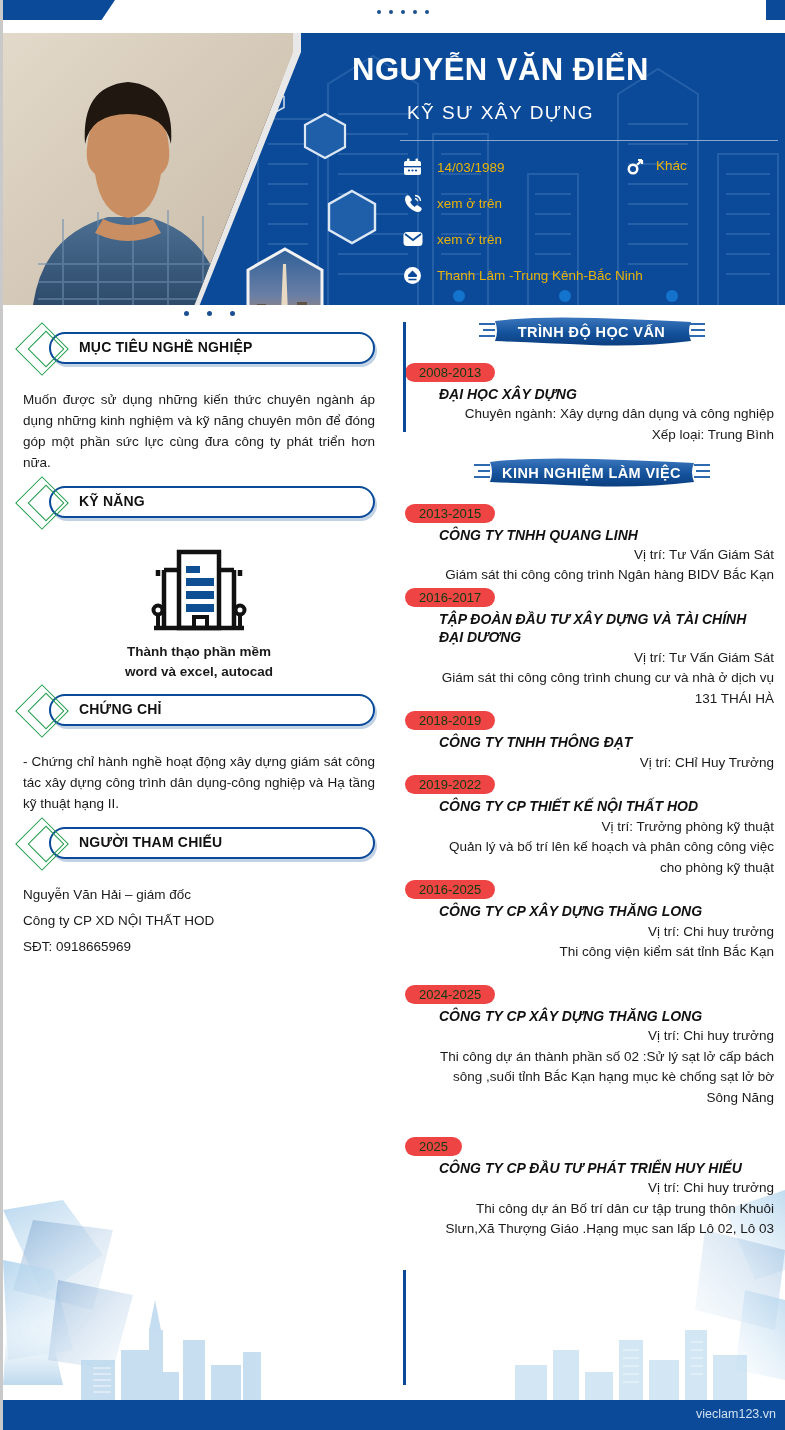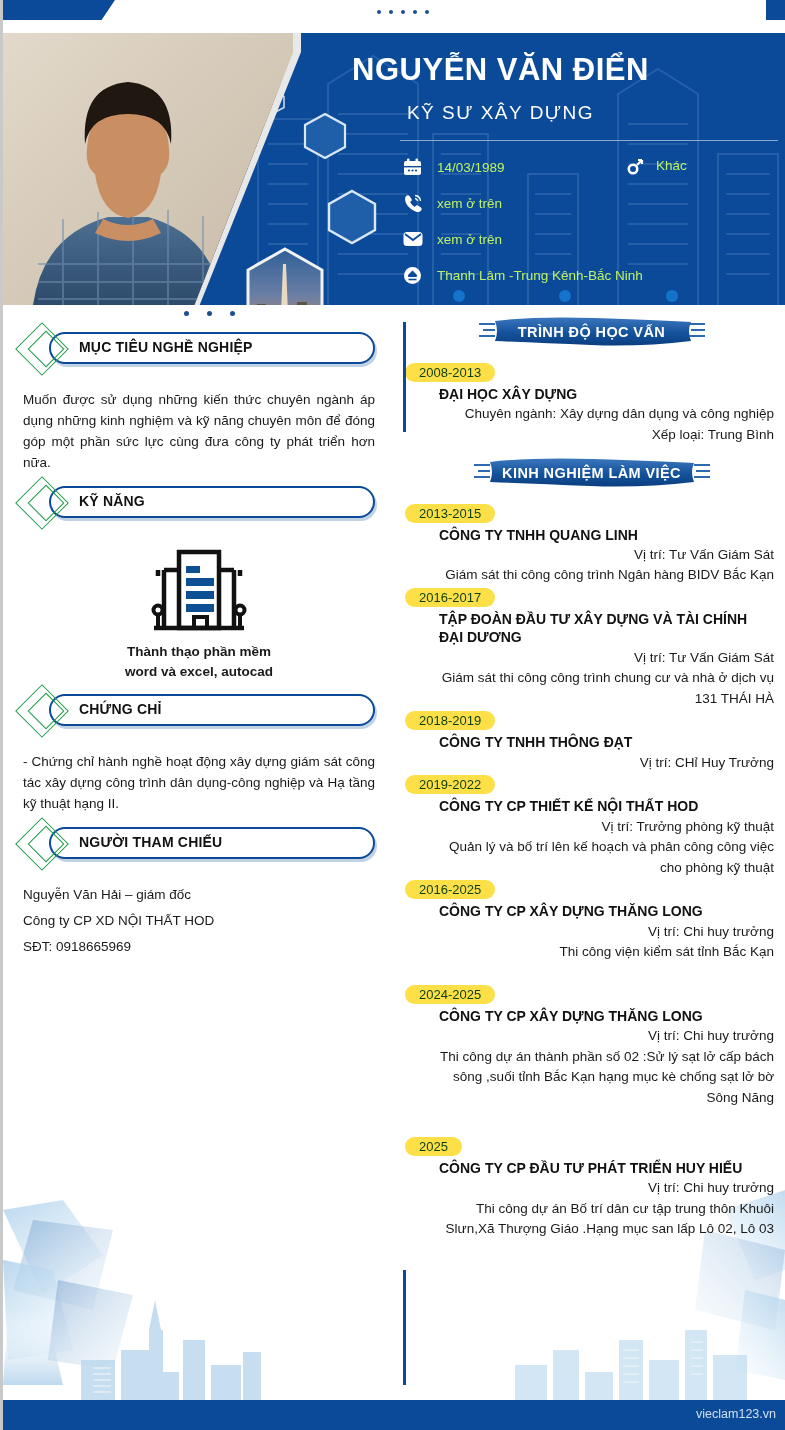--- a/index.html
+++ b/index.html
@@ -32,21 +32,21 @@
   .photo-frame { position:absolute; top:0; left:0; width:298px; height:281px;
            background:#e8e8e8; clip-path: polygon(0 0, 100% 0, 100% 10%, 66% 100%, 0 100%); z-index:1;}
   .photo-face { position:absolute; inset:0; }
   .hx { position:absolute; }
   .hx svg { display:block; }
   .name { position:absolute; left:210px; top:28px; width:575px; text-align:center;
           color:#fff; font-size:31px; font-weight:bold; letter-spacing:.5px; }
   .job { position:absolute; left:210px; top:78px; width:575px; text-align:center;
          color:#fff; font-size:19px; letter-spacing:1.5px; }
   .hline { position:absolute; left:397px; top:116px; width:378px; height:1px; background:#89a9d0; }
-  .contacts { position:absolute; left:400px; top:125px; width:380px; color:#bef264; }
+  .contacts { position:absolute; left:400px; top:125px; width:380px; color:#eab308; }
   .crow { display:flex; align-items:center; height:36px; font-size:13.5px; }
   .cicon { width:34px; display:flex; align-items:center; }
   .cval { flex:1; }
   .crow.split .cval { flex:0 0 175px; }
   .gender { display:flex; align-items:flex-start; }
   .gender .cicon { width:44px; justify-content:center; }
 
   
   .hdots { position:absolute; top:290px; left:0; width:785px; height:14px; z-index:6; }
   .hdots i { position:absolute; width:12px; height:12px; border-radius:50%; background:#1473cc; }
@@ -77,23 +77,23 @@
   .skilltext { font-size:13.5px; line-height:1.5; color:#1a1a1a; text-align:center;font-weight:bold; }
   .reftext { font-size:13.5px; line-height:1.5; color:#1a1a1a; margin:6px 2px; }
 
   
   .banner { position:relative; height:34px; margin:10px 0 14px 0; display:flex;
             justify-content:center; align-items:center; }
   .banner .brush { position:absolute; left:50%; transform:translateX(-50%); top:0; }
   .banner .btext { position:relative; color:#fff; font-size:14.5px; font-weight:bold;
                    letter-spacing:.4px; z-index:2; }
   .entry { padding:0 14px 0 44px; position:relative; margin-bottom:2px; }
-  .badge { display:inline-block; background:#fde047; color:#0d3d12; font-size:13px;
+  .badge { display:inline-block; background:#ef4444; color:#0d3d12; font-size:13px;
            padding:2px 14px; border-radius:11px; margin-left:-34px; margin-bottom:2px; }
-  .org { font-size:14px; font-weight:bold; color:#111; line-height:1.32; margin:1px 0 1px 0; }
+  .org { font-size:14px; font-weight:bold; color:#111; line-height:1.32; margin:1px 0 1px 0;font-style:italic; }
   .det { font-size:13.5px; color:#1a1a1a; line-height:1.52;text-align:right; }
 
   
   .cityscape { position:absolute; left:0; bottom:30px; width:420px; height:200px; z-index:1; opacity:.85;}
   .cityscape-r { position:absolute; right:0; bottom:30px; width:420px; height:210px; z-index:1; opacity:.8;}
   .footer { position:absolute; left:0; bottom:0; width:785px; height:30px; background:#0b4a99; z-index:8; }
   .footer span { position:absolute; right:12px; top:7px; color:#cfe0f2; font-size:12.5px; }
 </style>
 </head>
 <body>

